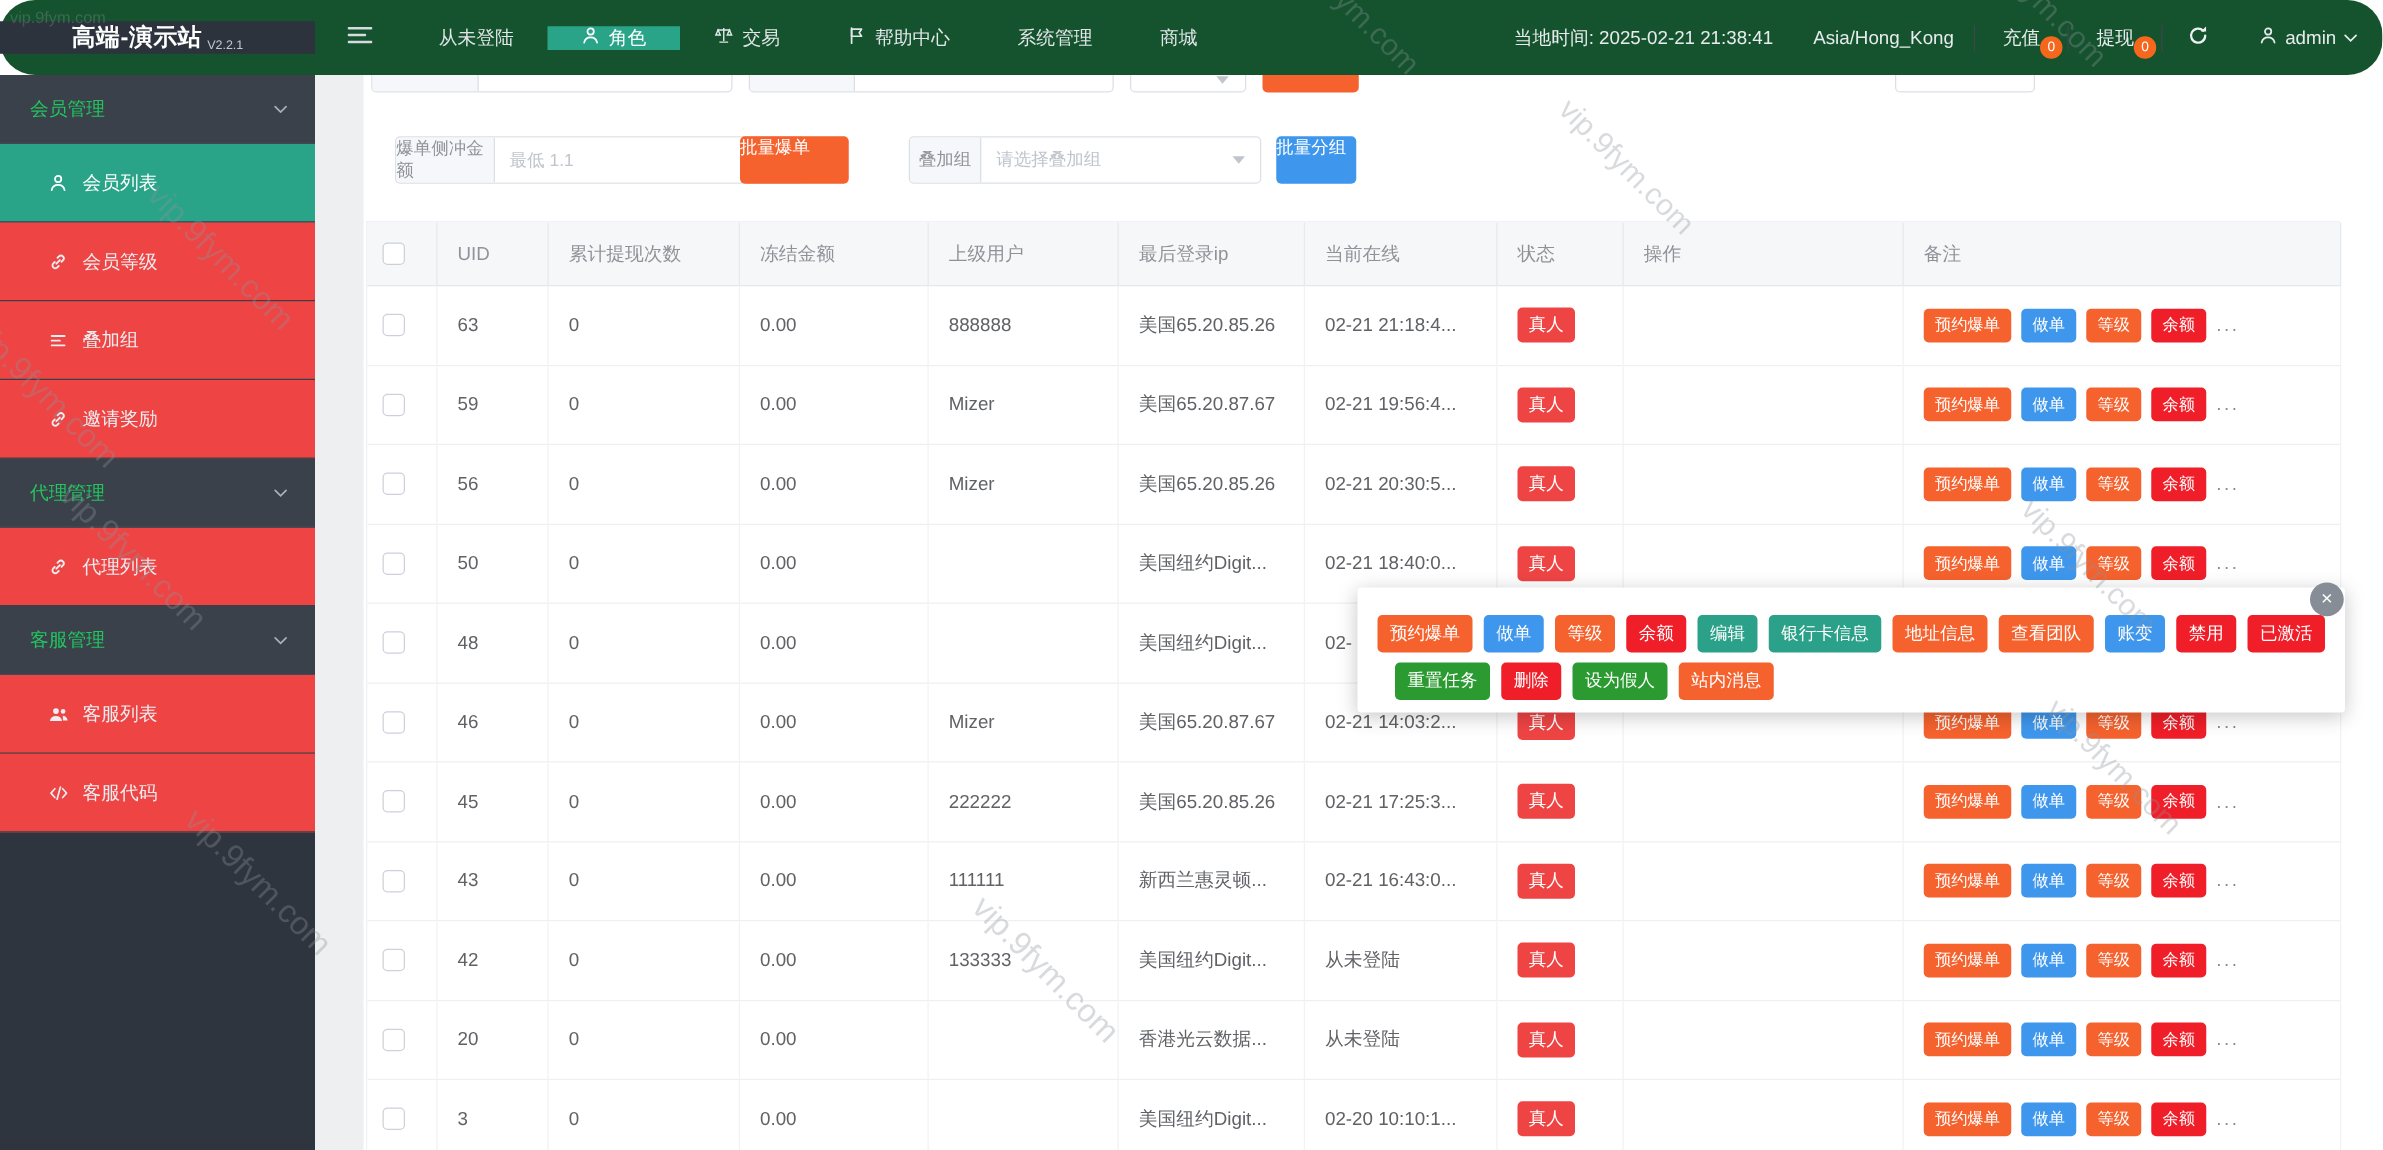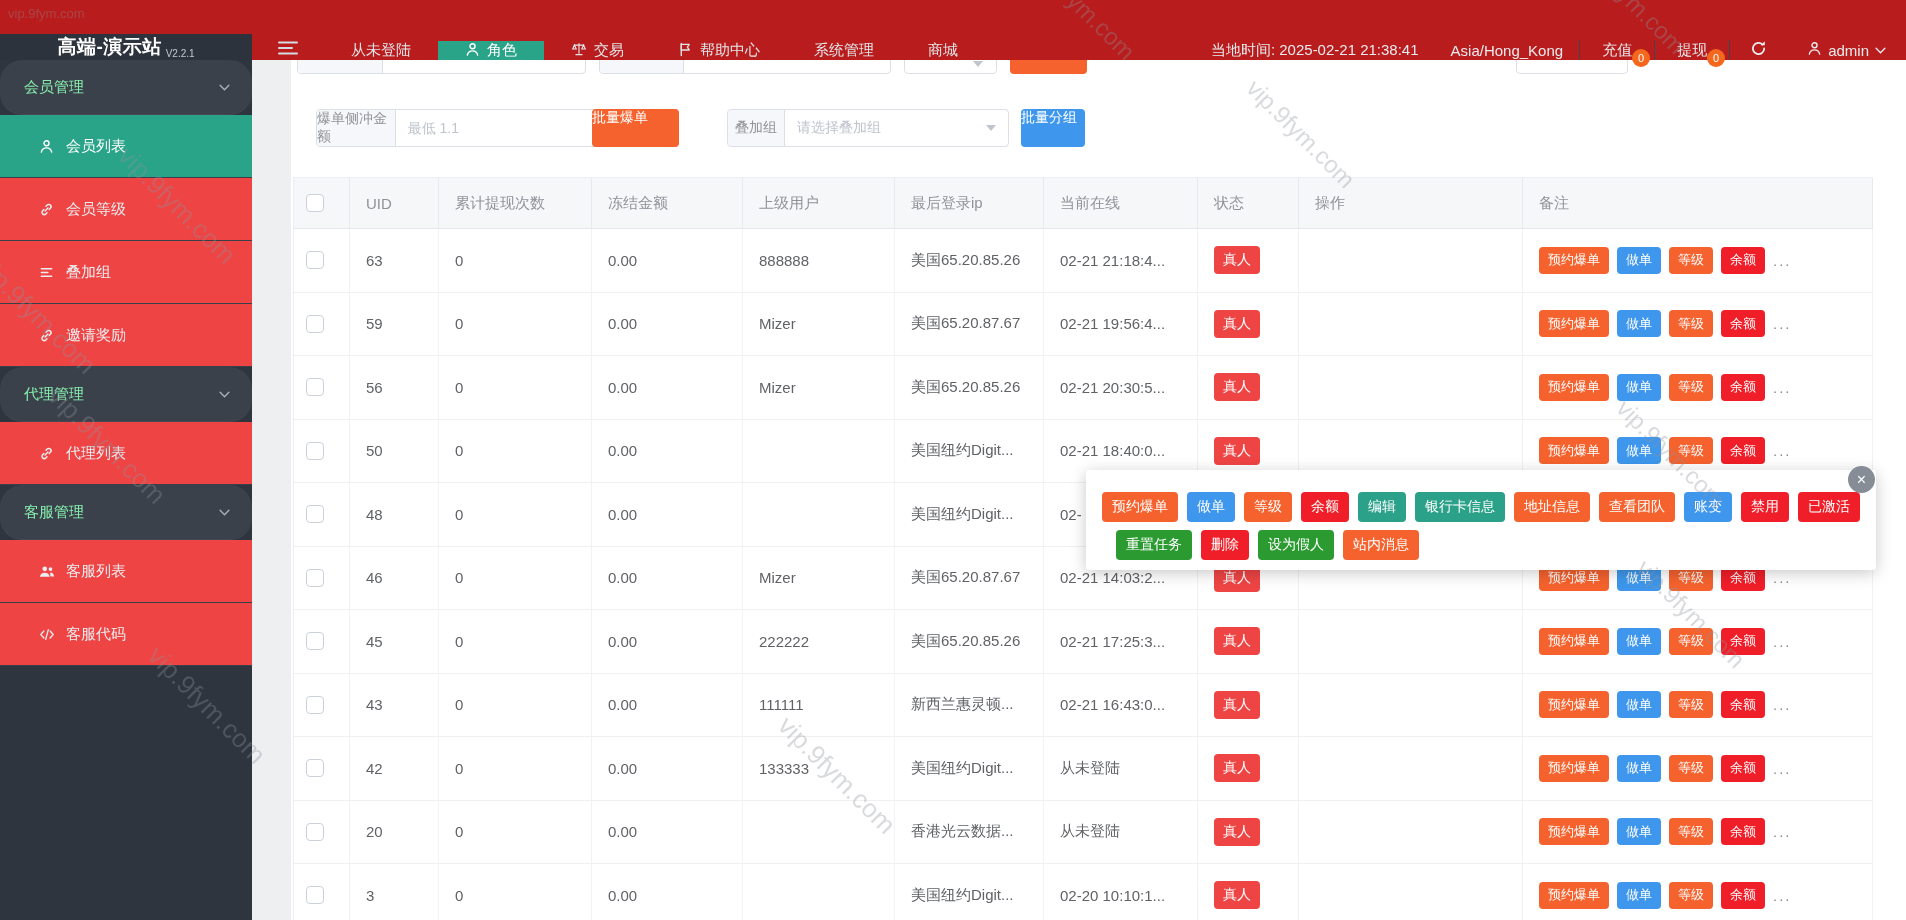--- a/index.html
+++ b/index.html
@@ -1,40 +1,40 @@
 <!DOCTYPE html>
 <html><head>
 <meta charset="utf-8">
 <style>
   * { margin:0; padding:0; box-sizing:border-box; }
   html,body { width:1906px; height:920px; overflow:hidden; }
   body { font-family:"Liberation Sans","DejaVu Sans",sans-serif; background:#fff; position:relative; }
 
   
-  .navbar { position:absolute; top:0; left:0; width:1906px; height:60px; background:#b91c1c; display:flex; align-items:flex-end; z-index:50; }
+  .navbar { position:absolute; top:0; left:0; width:1906px; height:60px; background:#14532d; display:flex; align-items:center; z-index:50;border-radius:28px; }
   .logo-box { width:252px; background:#2d333c; display:flex; align-items:center; justify-content:center; color:#fff; }
   .logo-text { font-size:19px; font-weight:bold; letter-spacing:.5px; }
   .logo-ver { font-size:10px; color:#c3c8cf; margin-left:4px; align-self:flex-start; margin-top:14px; }
   .nav-toggle { display:flex; align-items:center; padding:0 26px; color:#d6dbe1; cursor:pointer; }
   .nav-menu { display:flex; align-items:stretch; }
   .nav-item { display:flex; align-items:center; gap:7px; padding:0 27px; color:#e2e6ea; font-size:15px; cursor:pointer; }
   .nav-item.active { background:#2aa489; color:#fff; }
   .nav-right { margin-left:auto; display:flex; align-items:stretch; color:#e8ebee; font-size:15px; }
   .nav-right > div { display:flex; align-items:center; }
   .nav-time { padding:0 16px; }
   .nav-tz { padding:0 16px; }
   .nav-badge-item { position:relative; padding:0 22px; cursor:pointer; border-left:1px solid #40454f; }
   .nav-badge { position:absolute; top:9px; right:4px; min-width:18px; height:18px; border-radius:9px; background:#f5671d; color:#fff; font-size:11px; line-height:18px; text-align:center; padding:0 4px; }
   .nav-refresh { padding:0 20px; border-left:1px solid #40454f; cursor:pointer; color:#eef1f3; }
   .nav-user { padding:0 20px; gap:6px; cursor:pointer; }
   .chev { display:inline-flex; color:inherit; }
 
   
   .sidebar { position:absolute; top:60px; left:0; width:252px; bottom:0; background:#2f353e; z-index:45; }
-  .side-section { height:55px; display:flex; align-items:center; padding:0 24px; background:#3a414b; color:#86efac; font-size:15px; border-bottom:1px solid #434a54; cursor:pointer; position:relative;border-radius:22px; }
+  .side-section { height:55px; display:flex; align-items:center; padding:0 24px; background:#3a414b; color:#22c55e; font-size:15px; border-bottom:1px solid #434a54; cursor:pointer; position:relative; }
   .side-section .chev { position:absolute; right:22px; color:#aab0b8; }
   .side-item { height:63px; display:flex; align-items:center; gap:11px; padding-left:38px; background:#ef4444; color:#eceef1; font-size:15px; border-bottom:1px solid #3a4049; cursor:pointer; }
   .side-item.active { background:#2aa489; color:#fff; }
   .side-item .icon { display:inline-flex; width:17px; justify-content:center; }
 
   
   .gutter { position:absolute; left:252px; top:60px; width:39px; bottom:0; background:#edeff1; z-index:1; }
   .content { position:absolute; left:291px; top:60px; right:0; bottom:0; background:#fff; z-index:1; }
 
   

